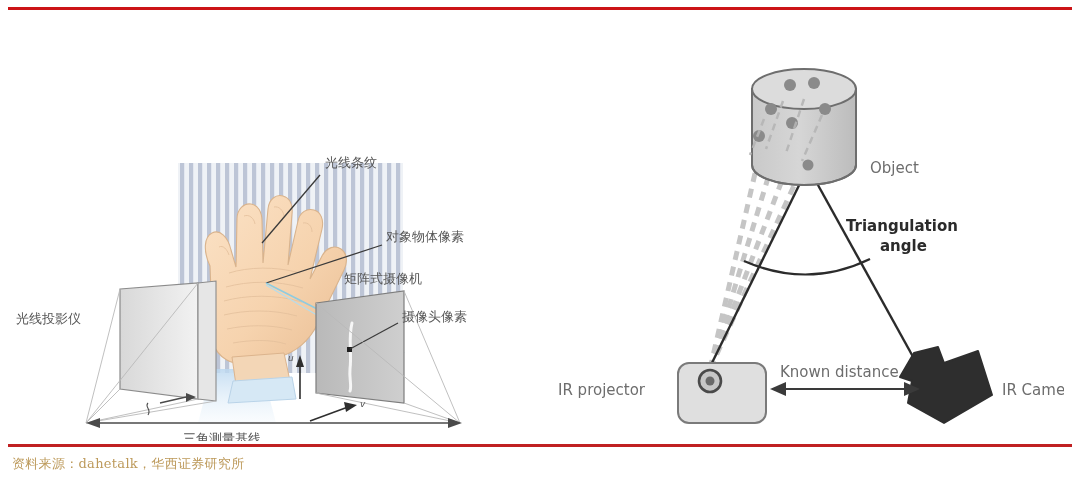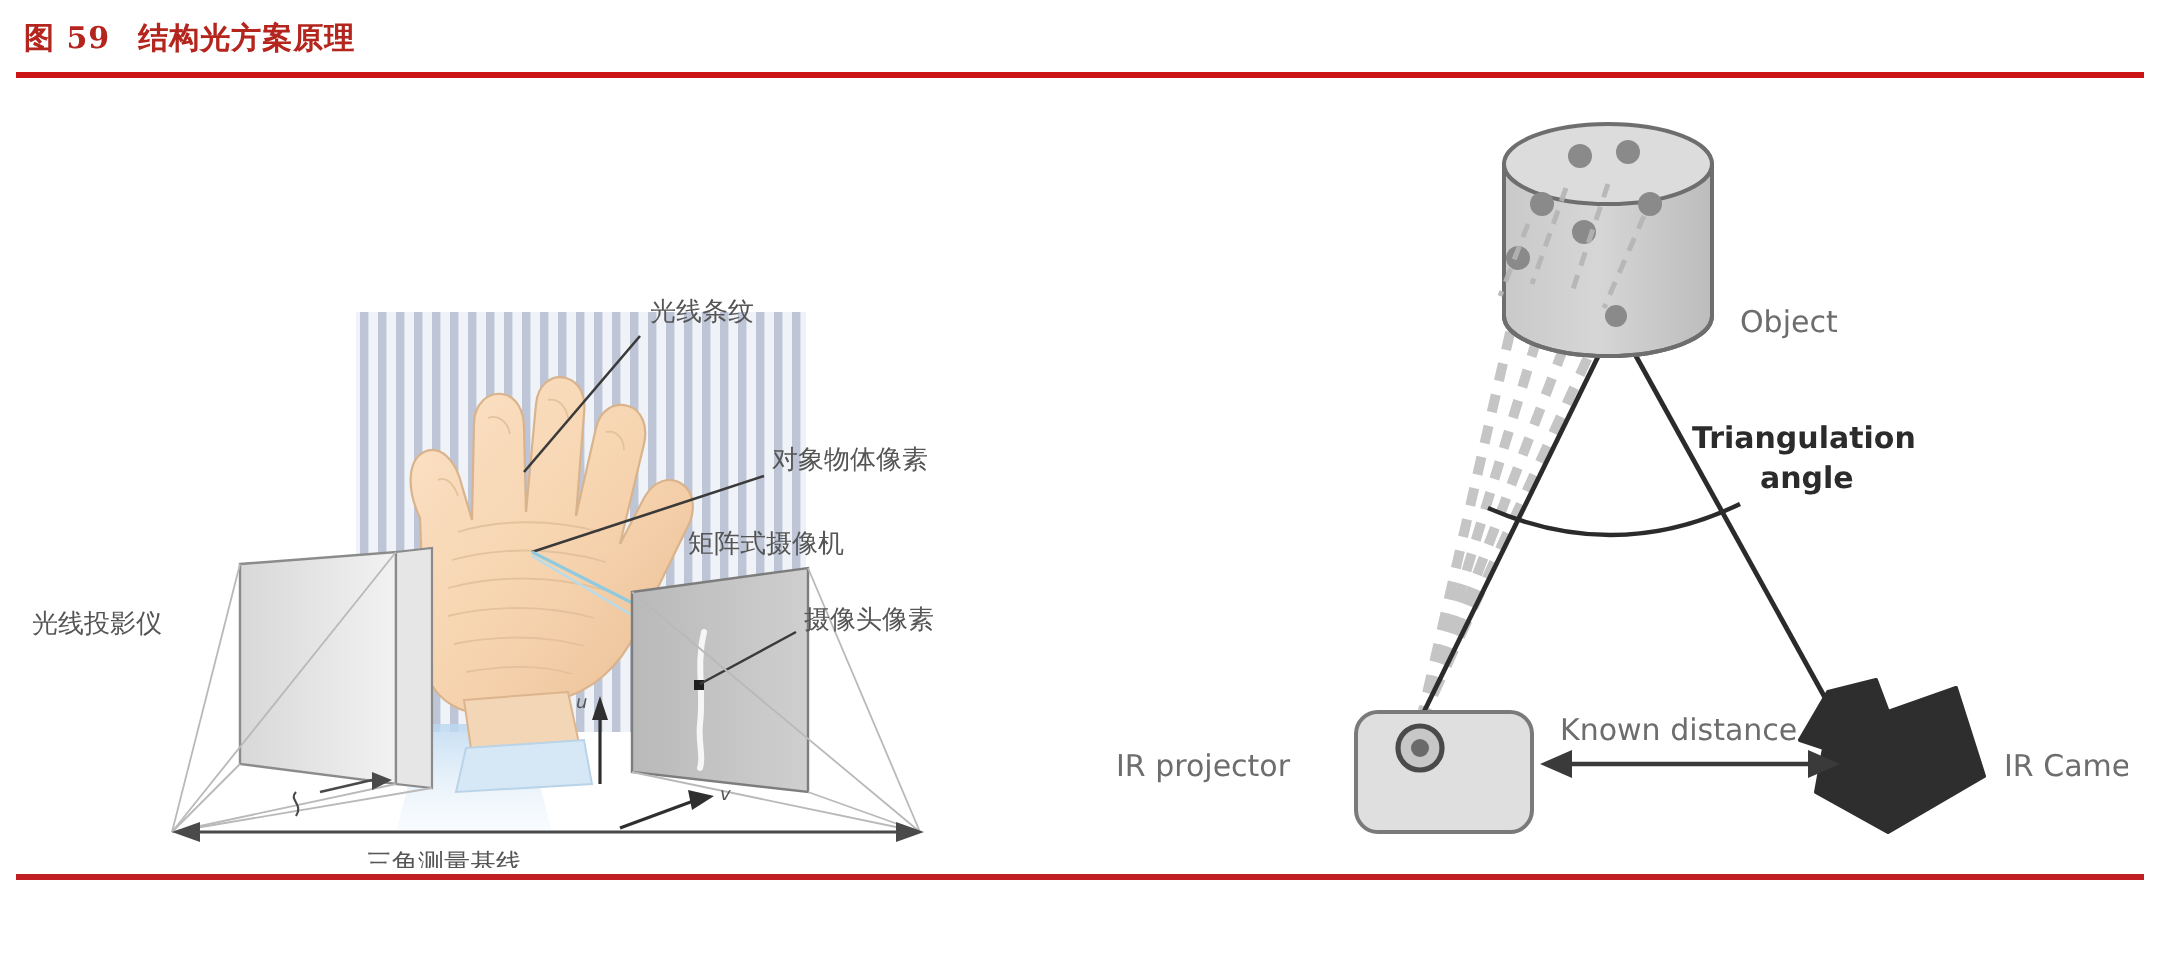--- a/index.html
+++ b/index.html
@@ -77,23 +77,20 @@
   .lbl-cn { font-size: 13px; fill: #555; }
   .lbl-en { font-size: 15px; fill: #6d6d6d; }
   .lbl-en-b { font-size: 15px; font-weight: bold; fill: #2b2b2b; }
   .lbl-axis { font-size: 9px; font-style: italic; fill: #555; }
 </style>
 </head>
 <body>
 
 <div class="figure-wrap">
 
-  <div class="fig-title">
-    <span class="num">图 59</span><span>结构光方案原理</span>
-  </div>
 
   <div class="rule-top"></div>
 
   <div class="panels">
 
     <div class="panel panel-left">
       <svg width="540" height="390" viewBox="0 0 540 390" xmlns="http://www.w3.org/2000/svg">
         <defs>
           <linearGradient id="skin" x1="0" y1="0" x2="1" y2="1">
             <stop offset="0%" stop-color="#fbe2c6"></stop>
@@ -311,14 +308,15 @@
           <polygon points="230,338 246,331 246,345" fill="#3a3a3a"></polygon>
           <polygon points="380,338 364,331 364,345" fill="#3a3a3a"></polygon>
         </g>
         <text class="lbl lbl-en" x="240" y="326">Known distance</text>
       </svg>
     </div>
 
   </div>
 
   <div class="rule-bottom"></div>
+  <div class="fig-source">资料来源：dahetalk，华西证券研究所</div>
 
 </div>
 
 </body></html>

